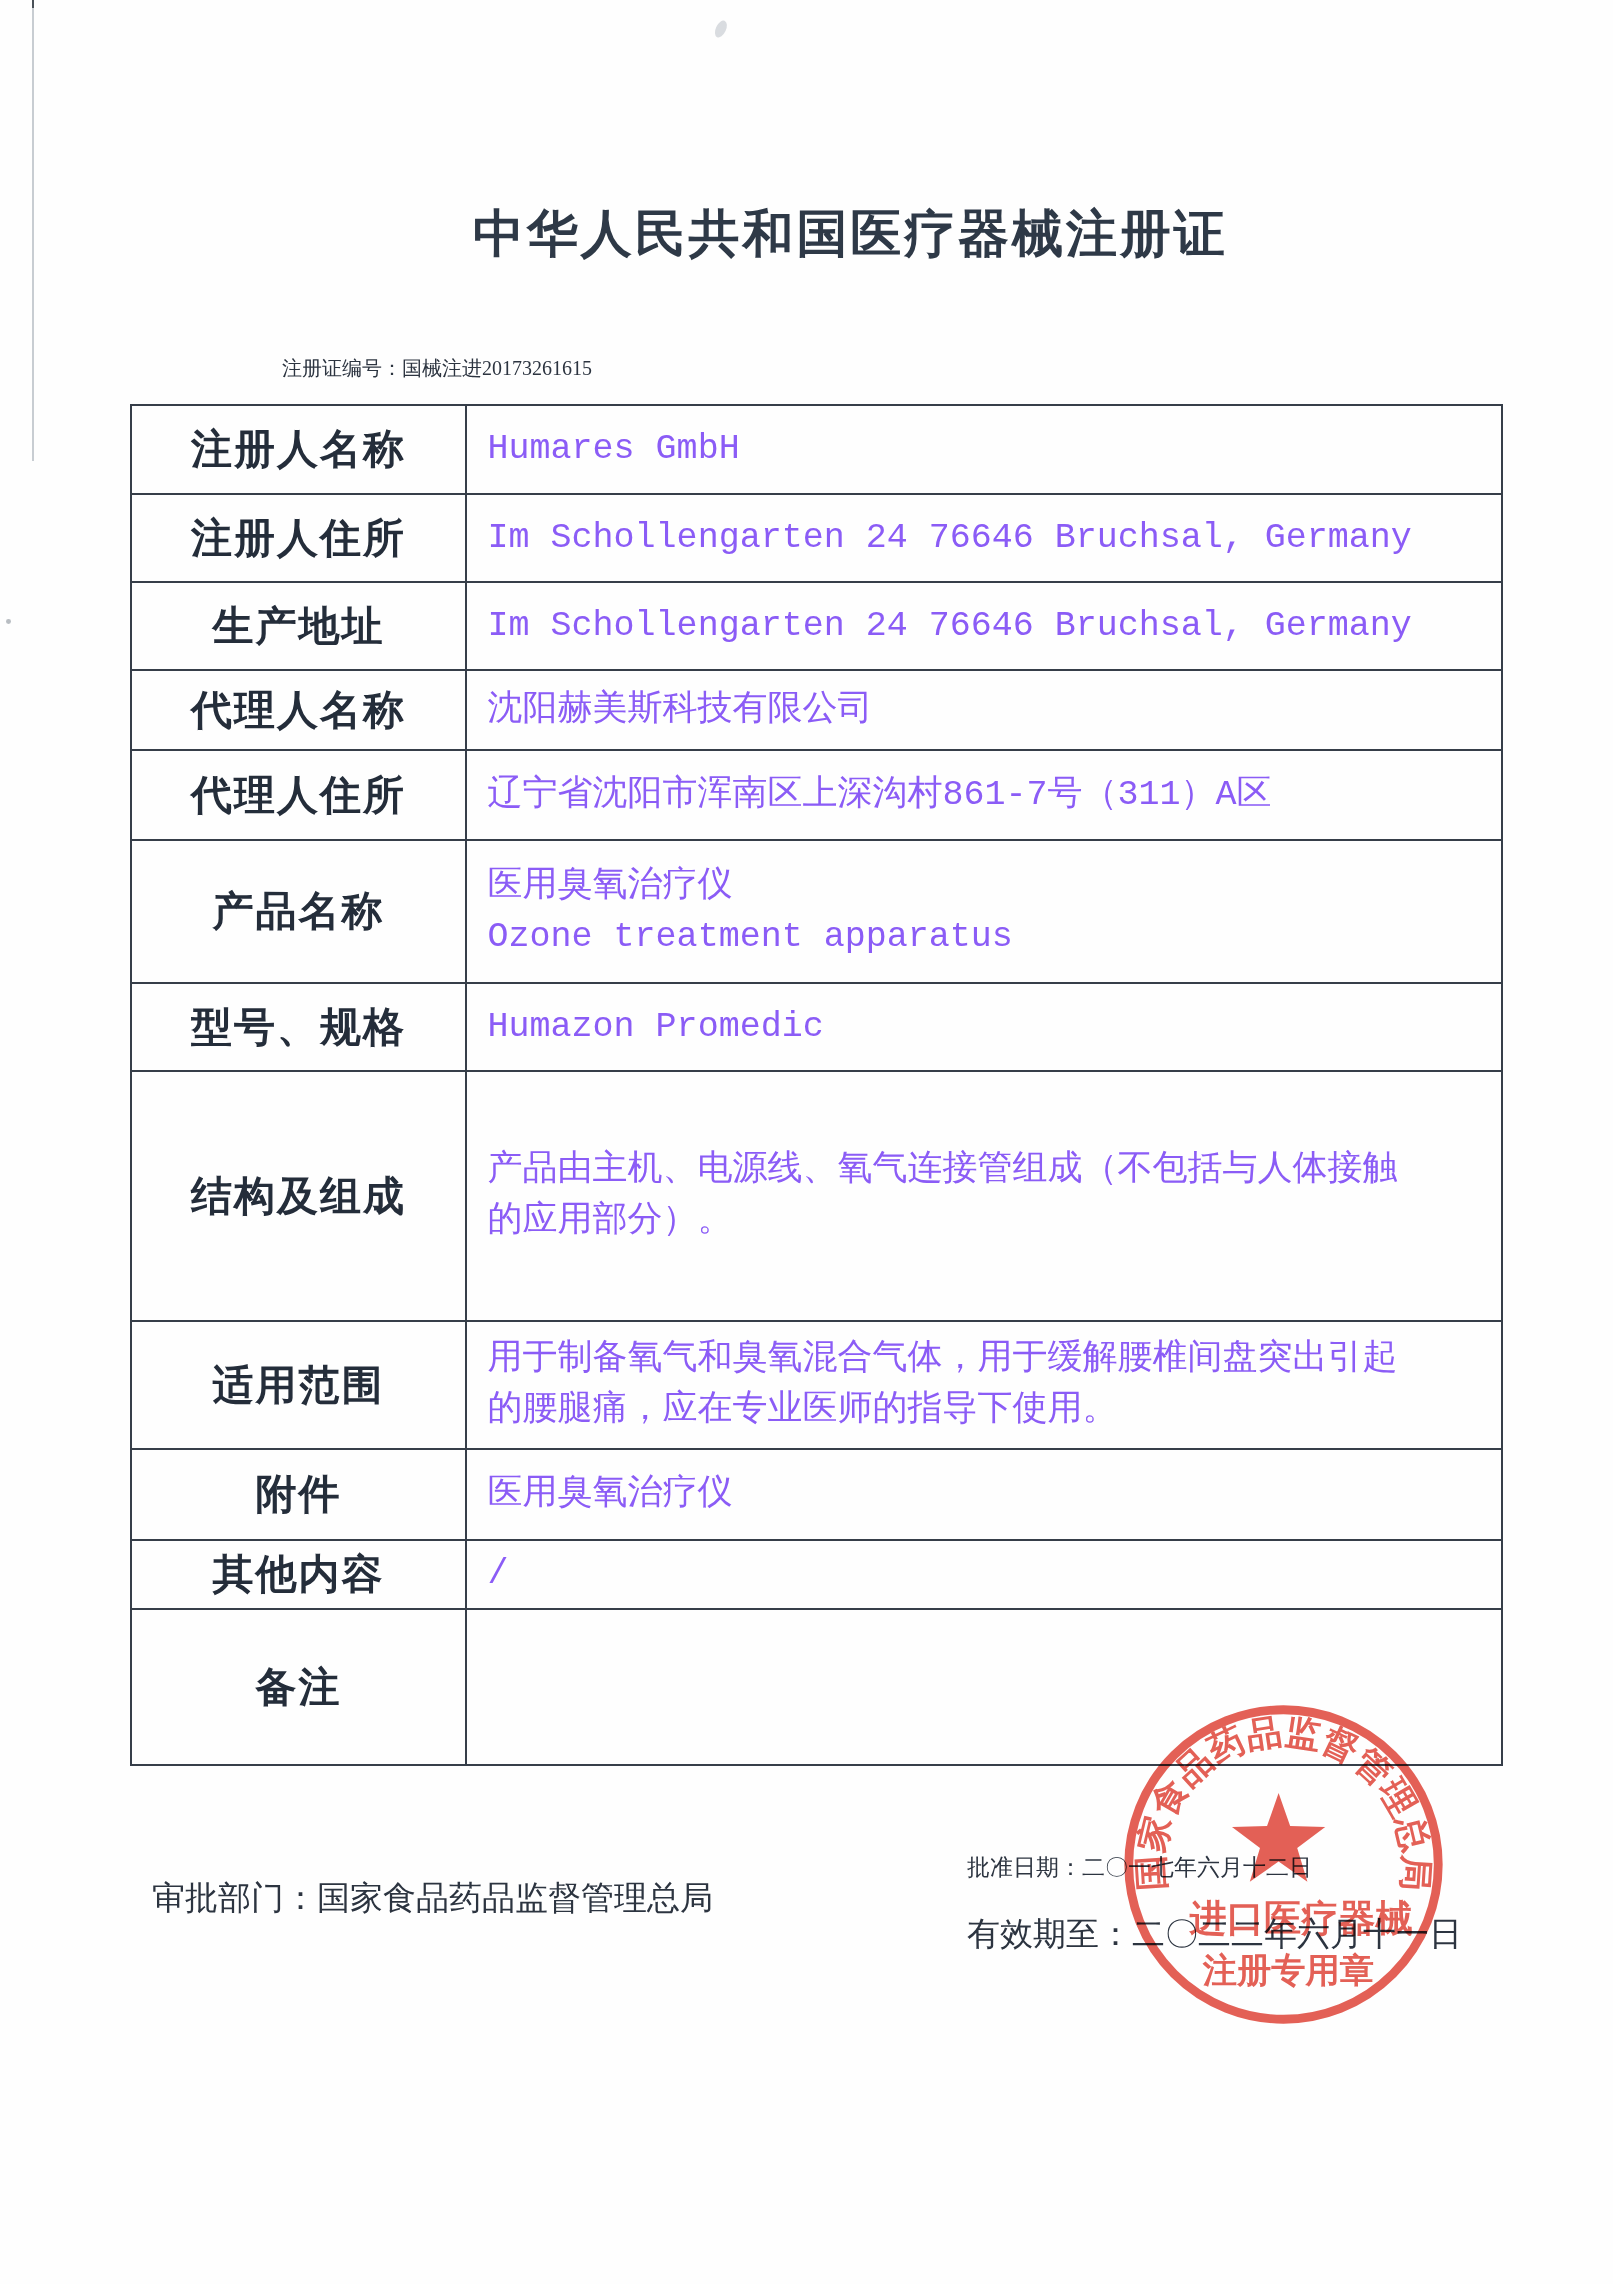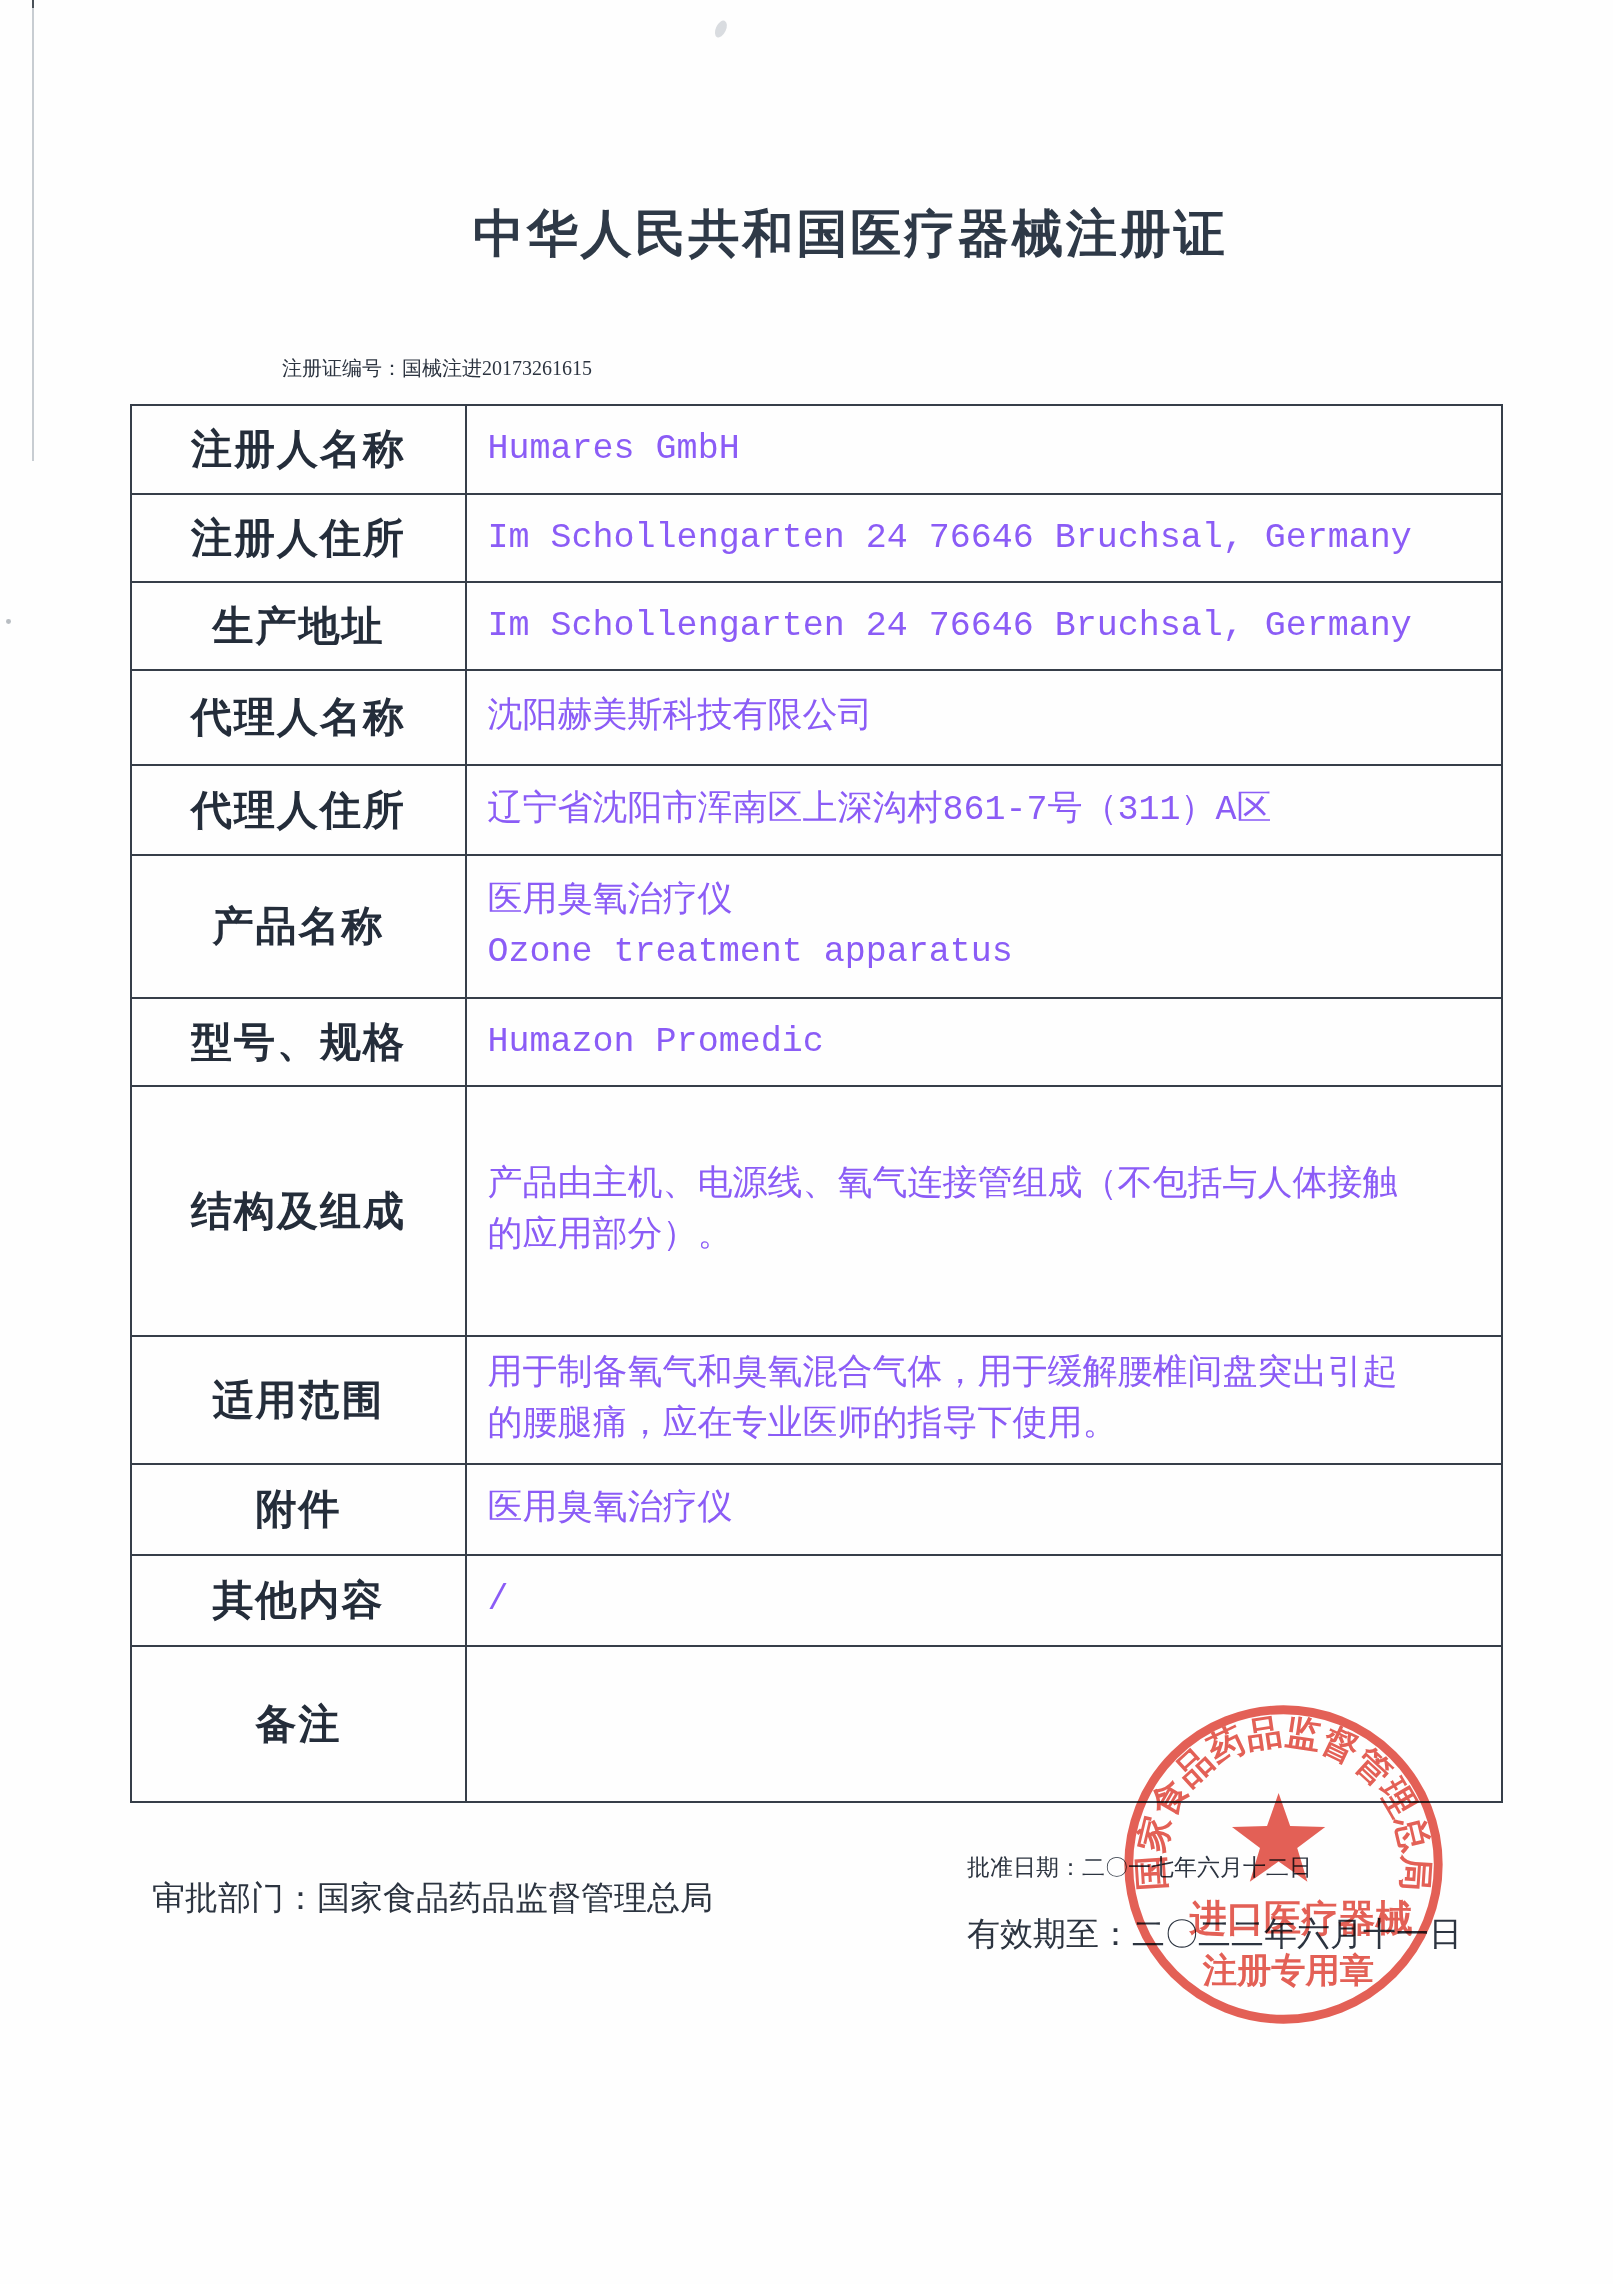--- a/index.html
+++ b/index.html
@@ -68,28 +68,28 @@
     font-family: "Liberation Mono", "DejaVu Sans Mono", monospace;
     font-size: 35px;
     line-height: 1.45;
     color: #8b5cf6;
     width: 941px;
     word-break: break-all;
   }
   tr.r1  { height: 89px; border-radius: 29px; }
   tr.r2  { height: 88px; }
   tr.r3  { height: 88px; }
-  tr.r4  { height: 95px; padding-left: 22px; }
+  tr.r4  { height: 80px; padding-left: 22px; }
   tr.r5  { height: 90px; }
   tr.r6  { height: 143px; }
   tr.r7  { height: 88px; }
   tr.r8  { height: 250px; }
   tr.r9  { height: 128px; }
   tr.r10 { height: 91px; }
-  tr.r11 { height: 91px; border-radius: 23px; }
+  tr.r11 { height: 69px; border-radius: 23px; }
   tr.r12 { height: 156px; }
 
   
   .dept-line {
     position: absolute;
     left: 152px;
     top: 1876px;
     font-size: 33px;
     white-space: nowrap;
   }

